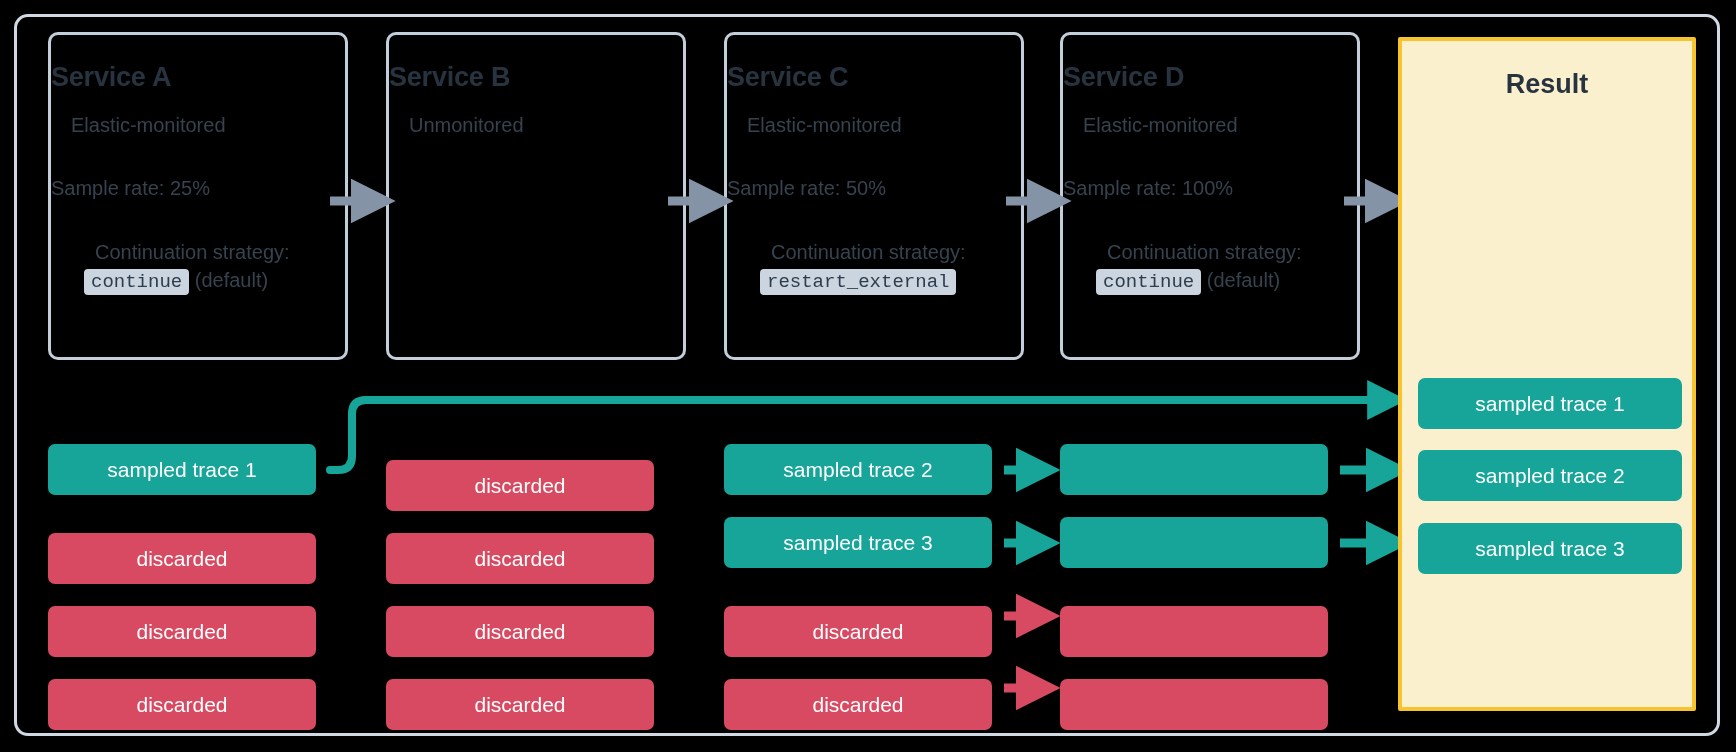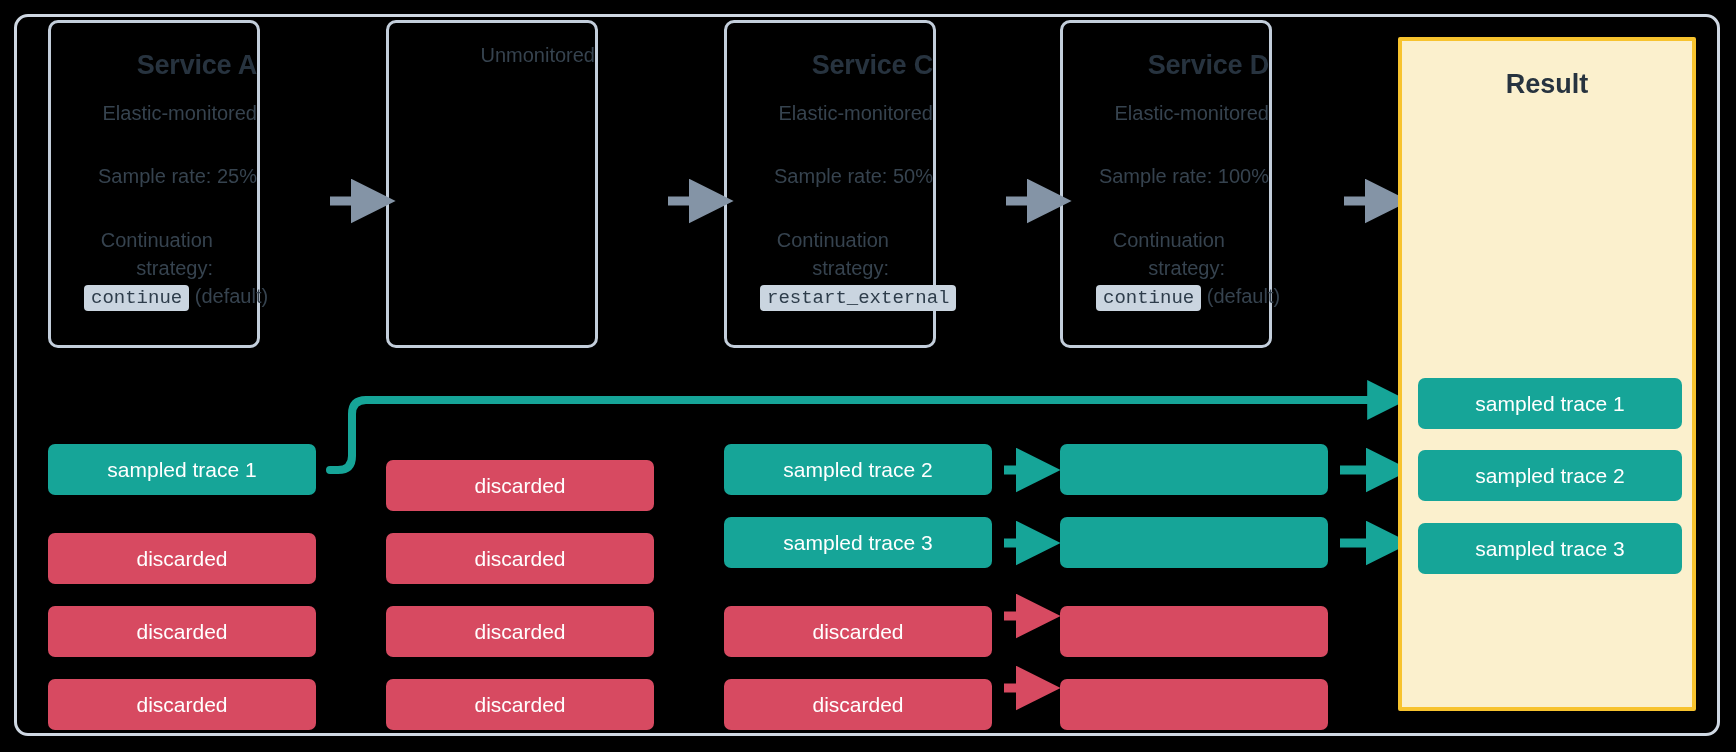--- a/index.html
+++ b/index.html
@@ -23,27 +23,27 @@
     top: 14px;
     width: 1706px;
     height: 722px;
     border: 3px solid #cfd8e3;
     border-radius: 14px;
     box-sizing: border-box;
   }
   
   .service-card {
     position: absolute;
-    top: 20px;
-    width: 212px;
+    top: 32px;
+    width: 300px;
     height: 328px;
     border: 3px solid #c3cedb;
     border-radius: 10px;
     box-sizing: border-box;
-    text-align: right;
+    text-align: left;
     color: #27333f;
   }
   .svc-title {
     font-size: 27px;
     font-weight: bold;
     margin-top: 27px;
     letter-spacing: -0.2px;
     color: #27333f;
   }
   .svc-sub {
@@ -152,20 +152,21 @@
     <div class="svc-sub">Elastic-monitored</div>
     <div class="svc-rate">Sample rate: 25%</div>
     <div class="svc-strategy-label">Continuation strategy:</div>
     <div class="svc-strategy-value">
       <code class="badge">continue</code>
       <span class="badge-suffix">(default)</span>
     </div>
   </div>
 
   <div class="service-card" style="left:386px;">
+    <div class="svc-title">Service B</div>
     <div class="svc-sub">Unmonitored</div>
   </div>
 
   <div class="service-card" style="left:724px;">
     <div class="svc-title">Service C</div>
     <div class="svc-sub">Elastic-monitored</div>
     <div class="svc-rate">Sample rate: 50%</div>
     <div class="svc-strategy-label">Continuation strategy:</div>
     <div class="svc-strategy-value">
       <code class="badge">restart_external</code>

